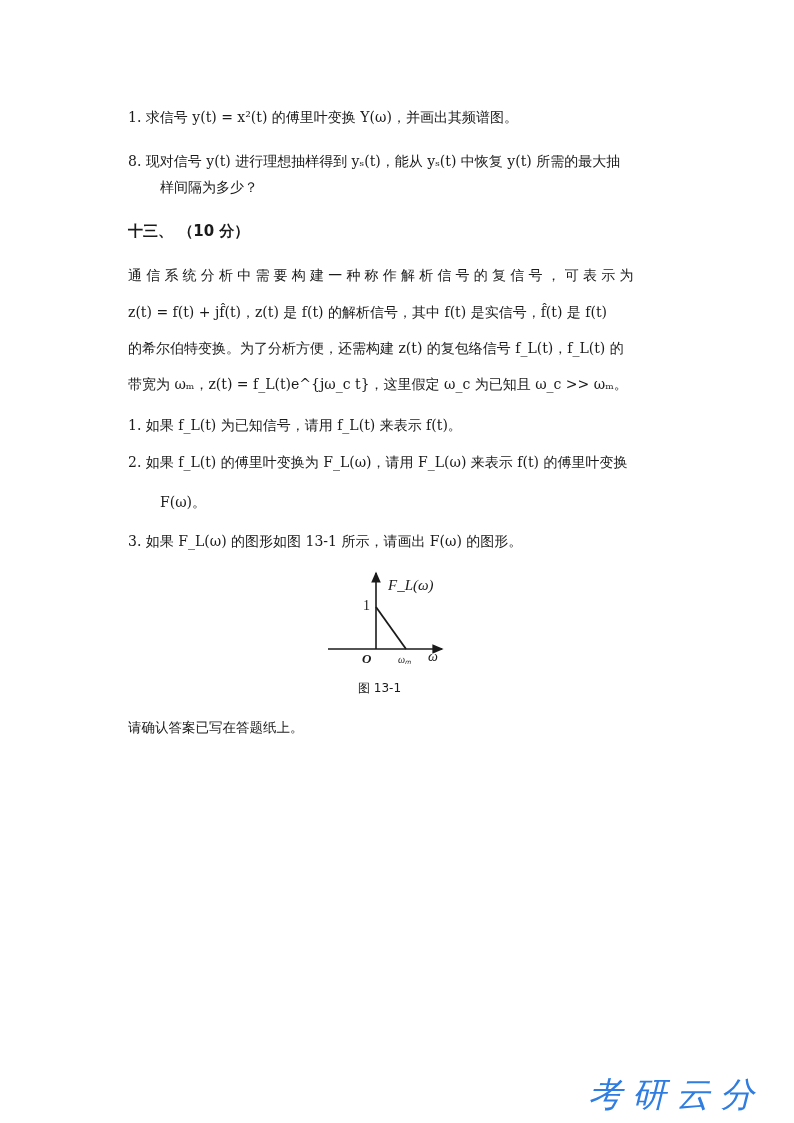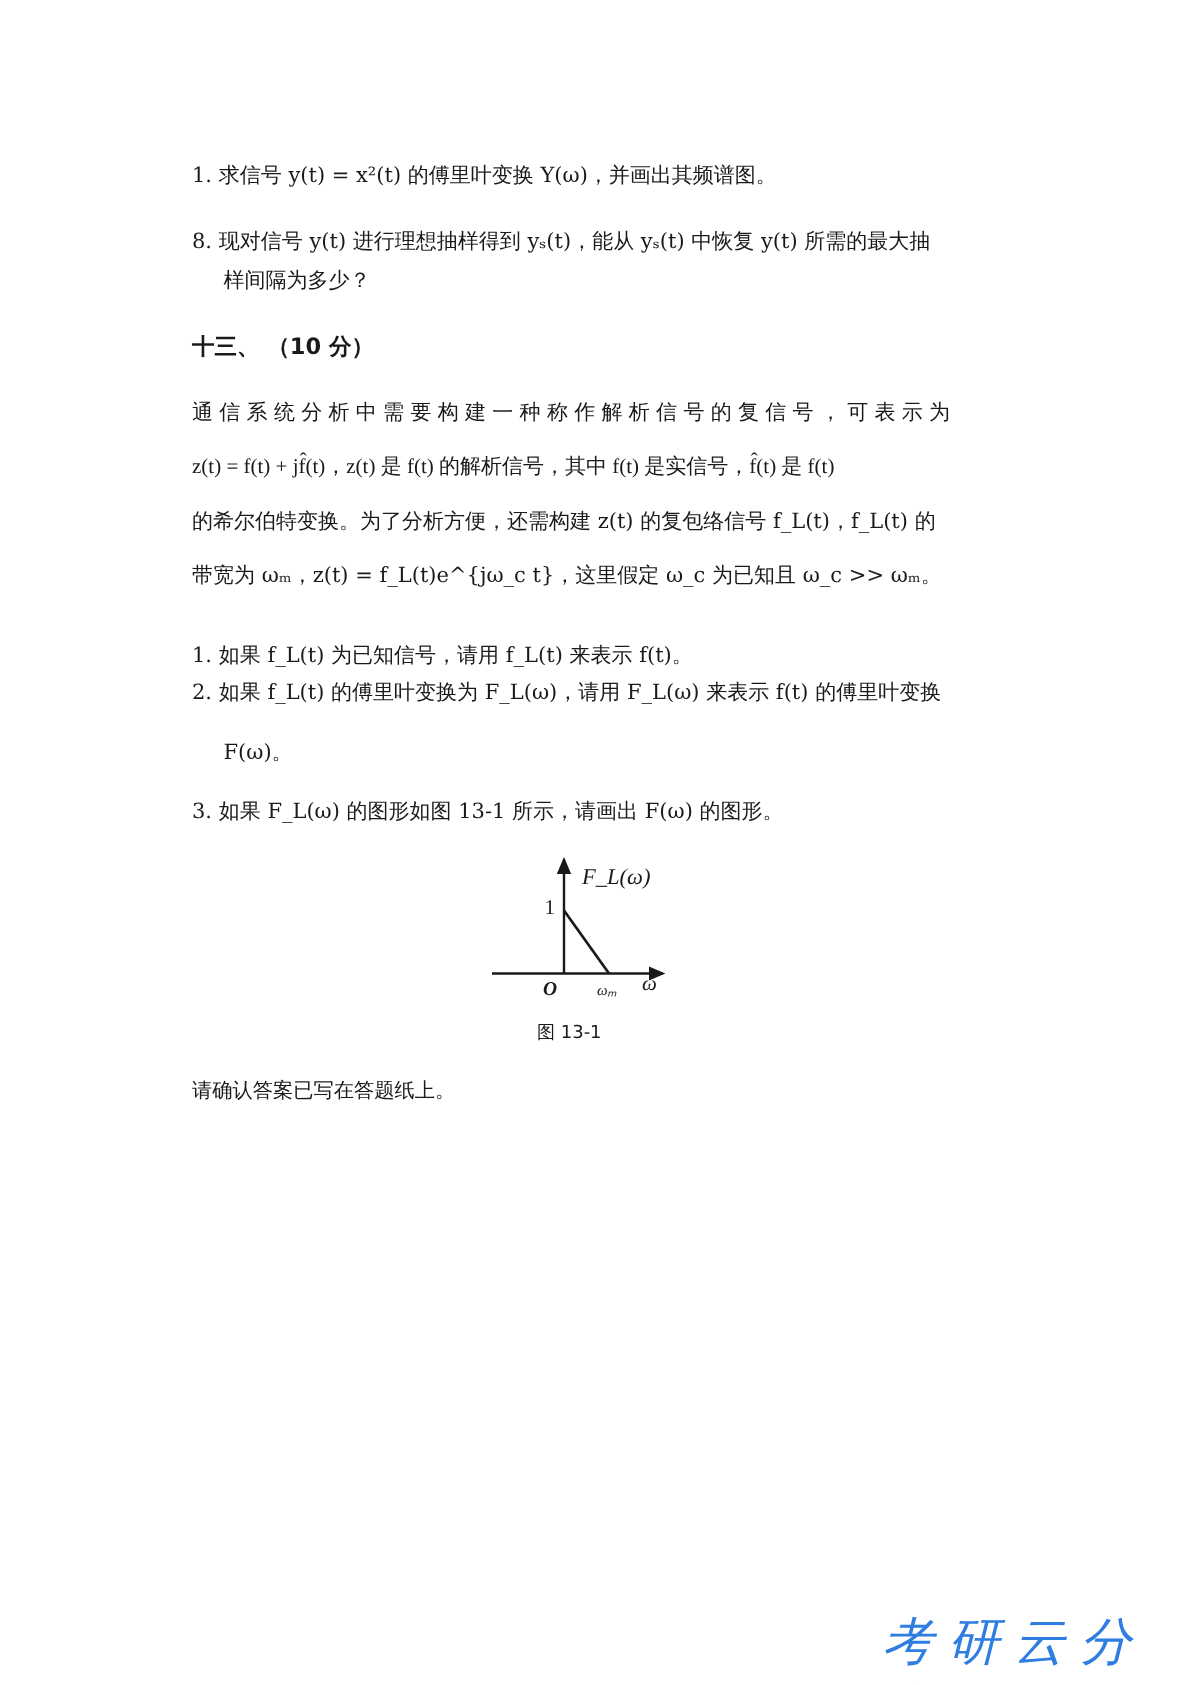--- a/index.html
+++ b/index.html
@@ -1,43 +1,43 @@
 <!DOCTYPE html>
 <html><head>
   <meta charset="utf-8">
   <style>
     html, body { margin: 0; padding: 0; background: #ffffff; }
     body { width: 794px; height: 1123px; position: relative; overflow: hidden;
            font-family: "DejaVu Serif", "Liberation Serif", serif; color: #1a1a1a; }
     .line { position: absolute; left: 128px; font-size: 14px; line-height: 20px; white-space: nowrap; }
-    .indent { left: 149px; }
+    .indent { left: 160px; }
     .heading { font-family: "DejaVu Sans", "Liberation Sans", sans-serif; font-weight: bold; font-size: 15px; }
     .spaced { letter-spacing: 4.2px; }
     .bold-sans { font-family: "DejaVu Sans", "Liberation Sans", sans-serif; font-weight: normal; font-size: 13.5px; }
     .figure { position: absolute; left: 320px; top: 565px; width: 150px; height: 135px; }
     .fig-caption { position: absolute; left: 358px; top: 680px; font-size: 12px;
                    font-family: "DejaVu Sans", "Liberation Sans", sans-serif; }
     .watermark { position: absolute; left: 588px; top: 1072px; font-size: 34px; color: #2f7de1;
                  font-family: "DejaVu Serif", serif; font-style: italic; letter-spacing: 10px; }
   </style>
 </head>
 <body>
 
 <div class="line" style="top:107px;">1. 求信号 y(t) = x²(t) 的傅里叶变换 Y(ω)，并画出其频谱图。</div>
 <div class="line" style="top:151px;">8. 现对信号 y(t) 进行理想抽样得到 yₛ(t)，能从 yₛ(t) 中恢复 y(t) 所需的最大抽</div>
 <div class="line indent" style="top:177px;">样间隔为多少？</div>
 
 <div class="line heading" style="top:221px;">十三、  （10 分）</div>
 
 <div class="line spaced" style="top:265px;">通信系统分析中需要构建一种称作解析信号的复信号，可表示为</div>
-<div class="line" style="top:302px;font-family:Liberation Serif, serif;">z(t) = f(t) + jf̂(t)，z(t) 是 f(t) 的解析信号，其中 f(t) 是实信号，f̂(t) 是 f(t)</div>
+<div class="line" style="top:302px;">z(t) = f(t) + jf̂(t)，z(t) 是 f(t) 的解析信号，其中 f(t) 是实信号，f̂(t) 是 f(t)</div>
 <div class="line" style="top:338px;">的希尔伯特变换。为了分析方便，还需构建 z(t) 的复包络信号 f_L(t)，f_L(t) 的</div>
 <div class="line" style="top:374px;">带宽为 ωₘ，z(t) = f_L(t)e^{jω_c t}，这里假定 ω_c 为已知且 ω_c &gt;&gt; ωₘ。</div>
 
-<div class="line" style="top:427px;">1. 如果 f_L(t) 为已知信号，请用 f_L(t) 来表示 f(t)。</div>
+<div class="line" style="top:415px;">1. 如果 f_L(t) 为已知信号，请用 f_L(t) 来表示 f(t)。</div>
 <div class="line" style="top:452px;">2. 如果 f_L(t) 的傅里叶变换为 F_L(ω)，请用 F_L(ω) 来表示 f(t) 的傅里叶变换</div>
 <div class="line indent" style="top:492px;text-align:center;">F(ω)。</div>
 <div class="line" style="top:531px;">3. 如果 F_L(ω) 的图形如图 13-1 所示，请画出 F(ω) 的图形。</div>
 
 <div class="figure">
   <svg width="150" height="115" viewBox="0 0 150 115">
     <defs>
       <marker id="arr" markerWidth="8" markerHeight="8" refX="6" refY="3" orient="auto">
         <path d="M0,0 L7,3 L0,6 Z" fill="#1a1a1a"></path>
       </marker>

